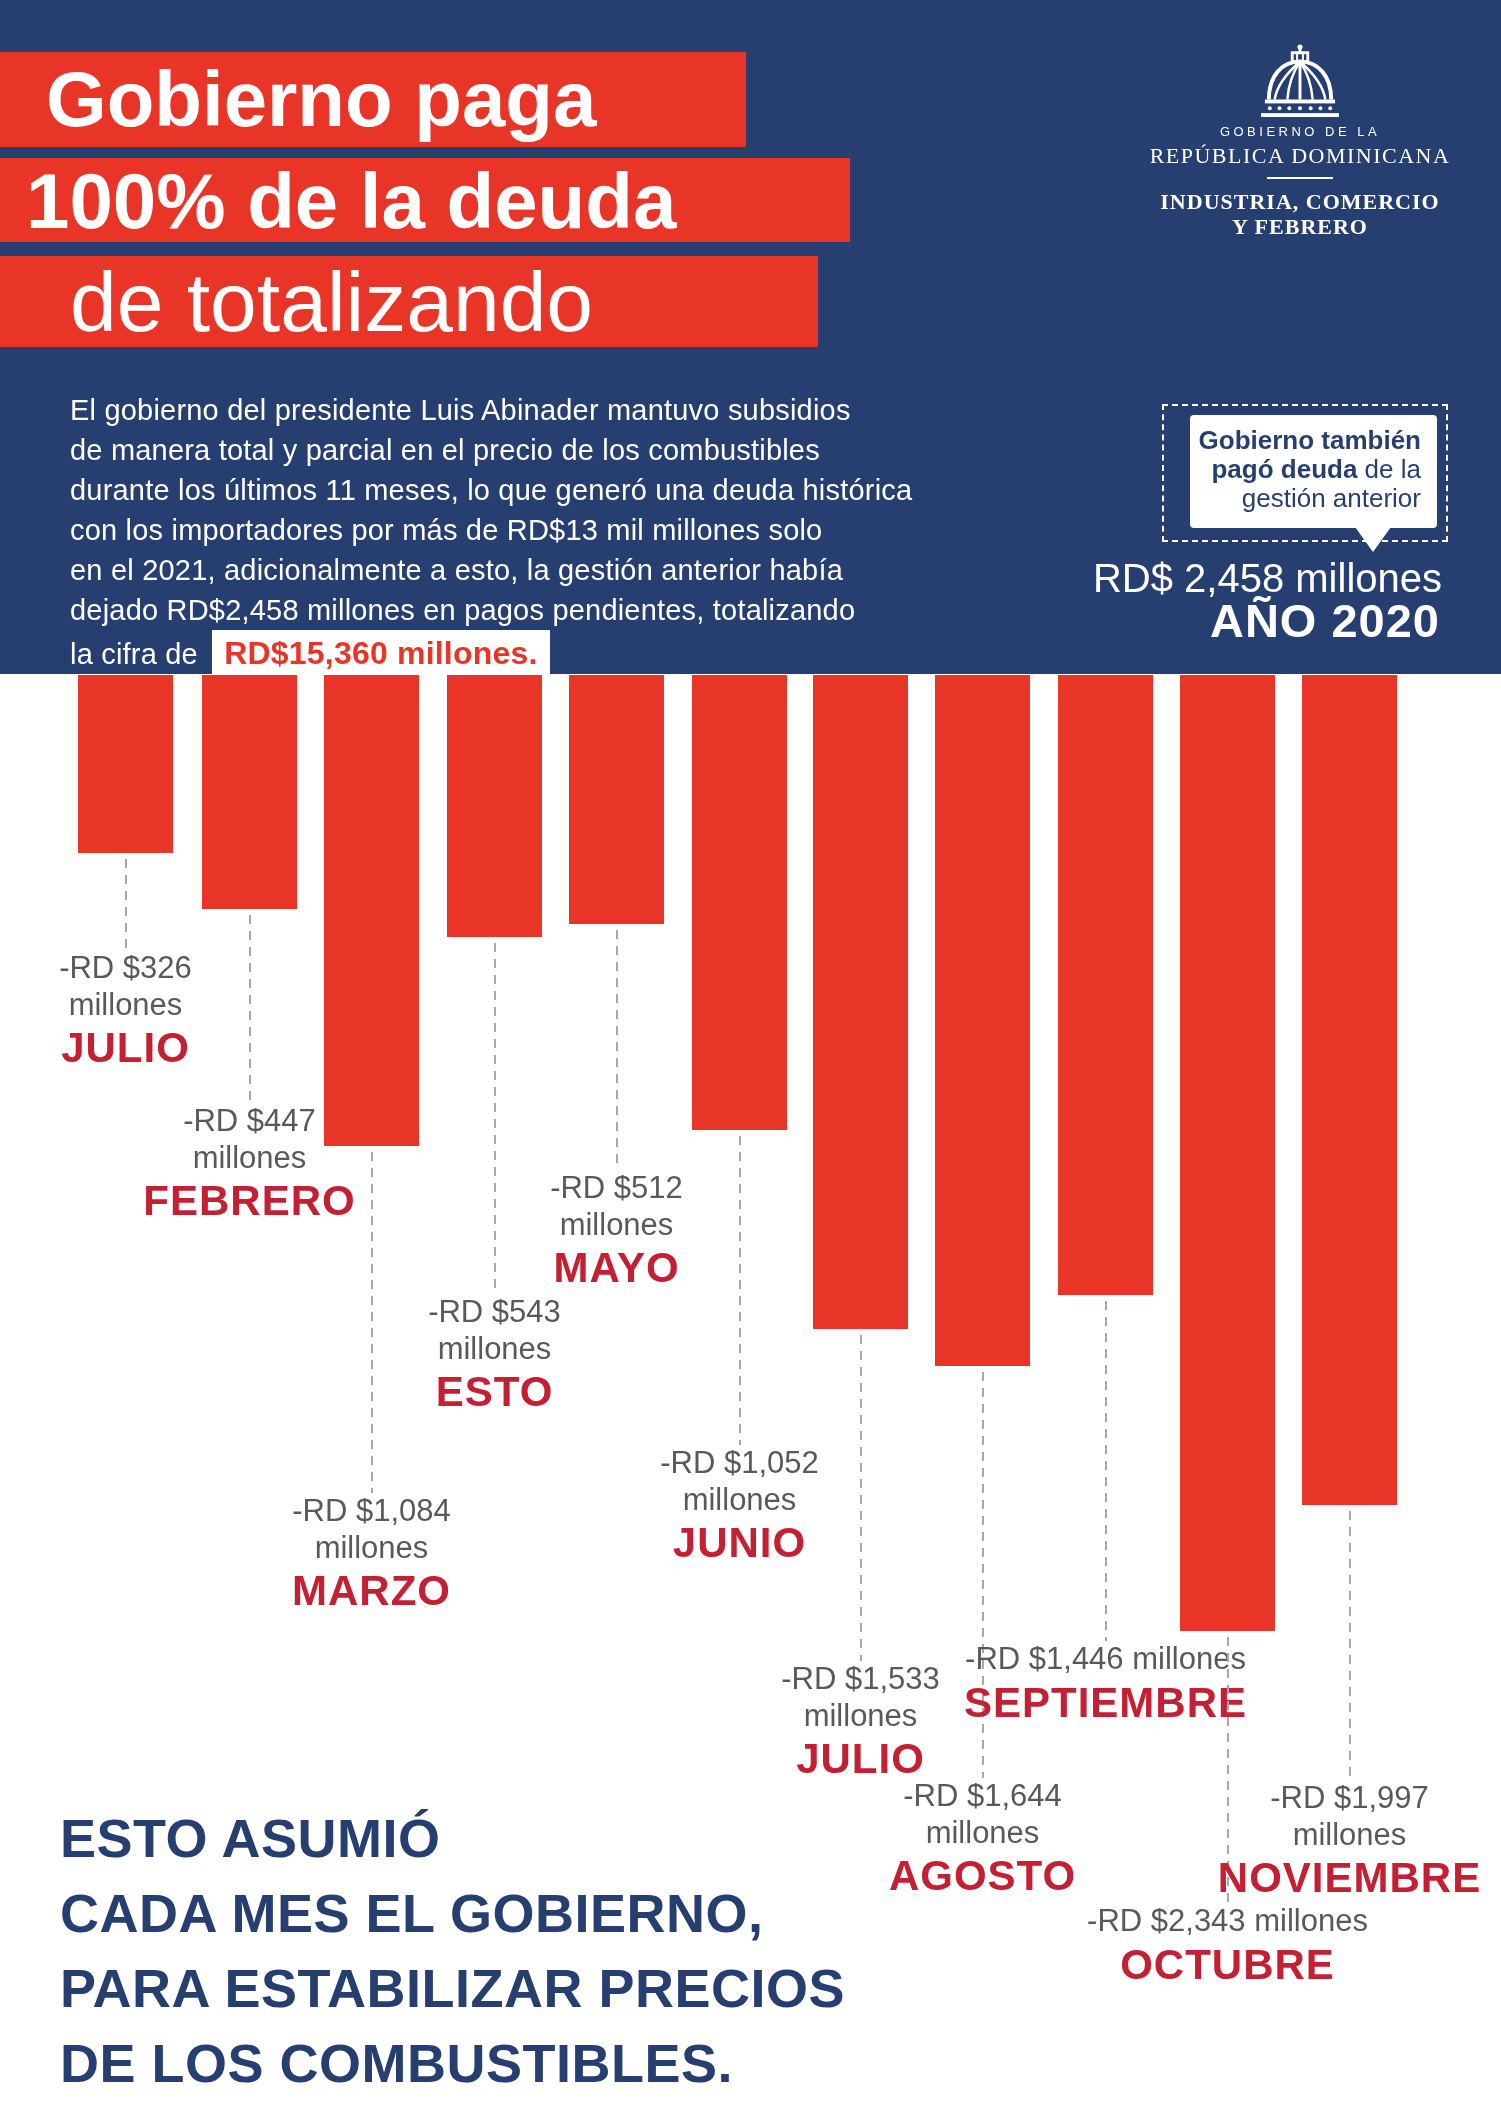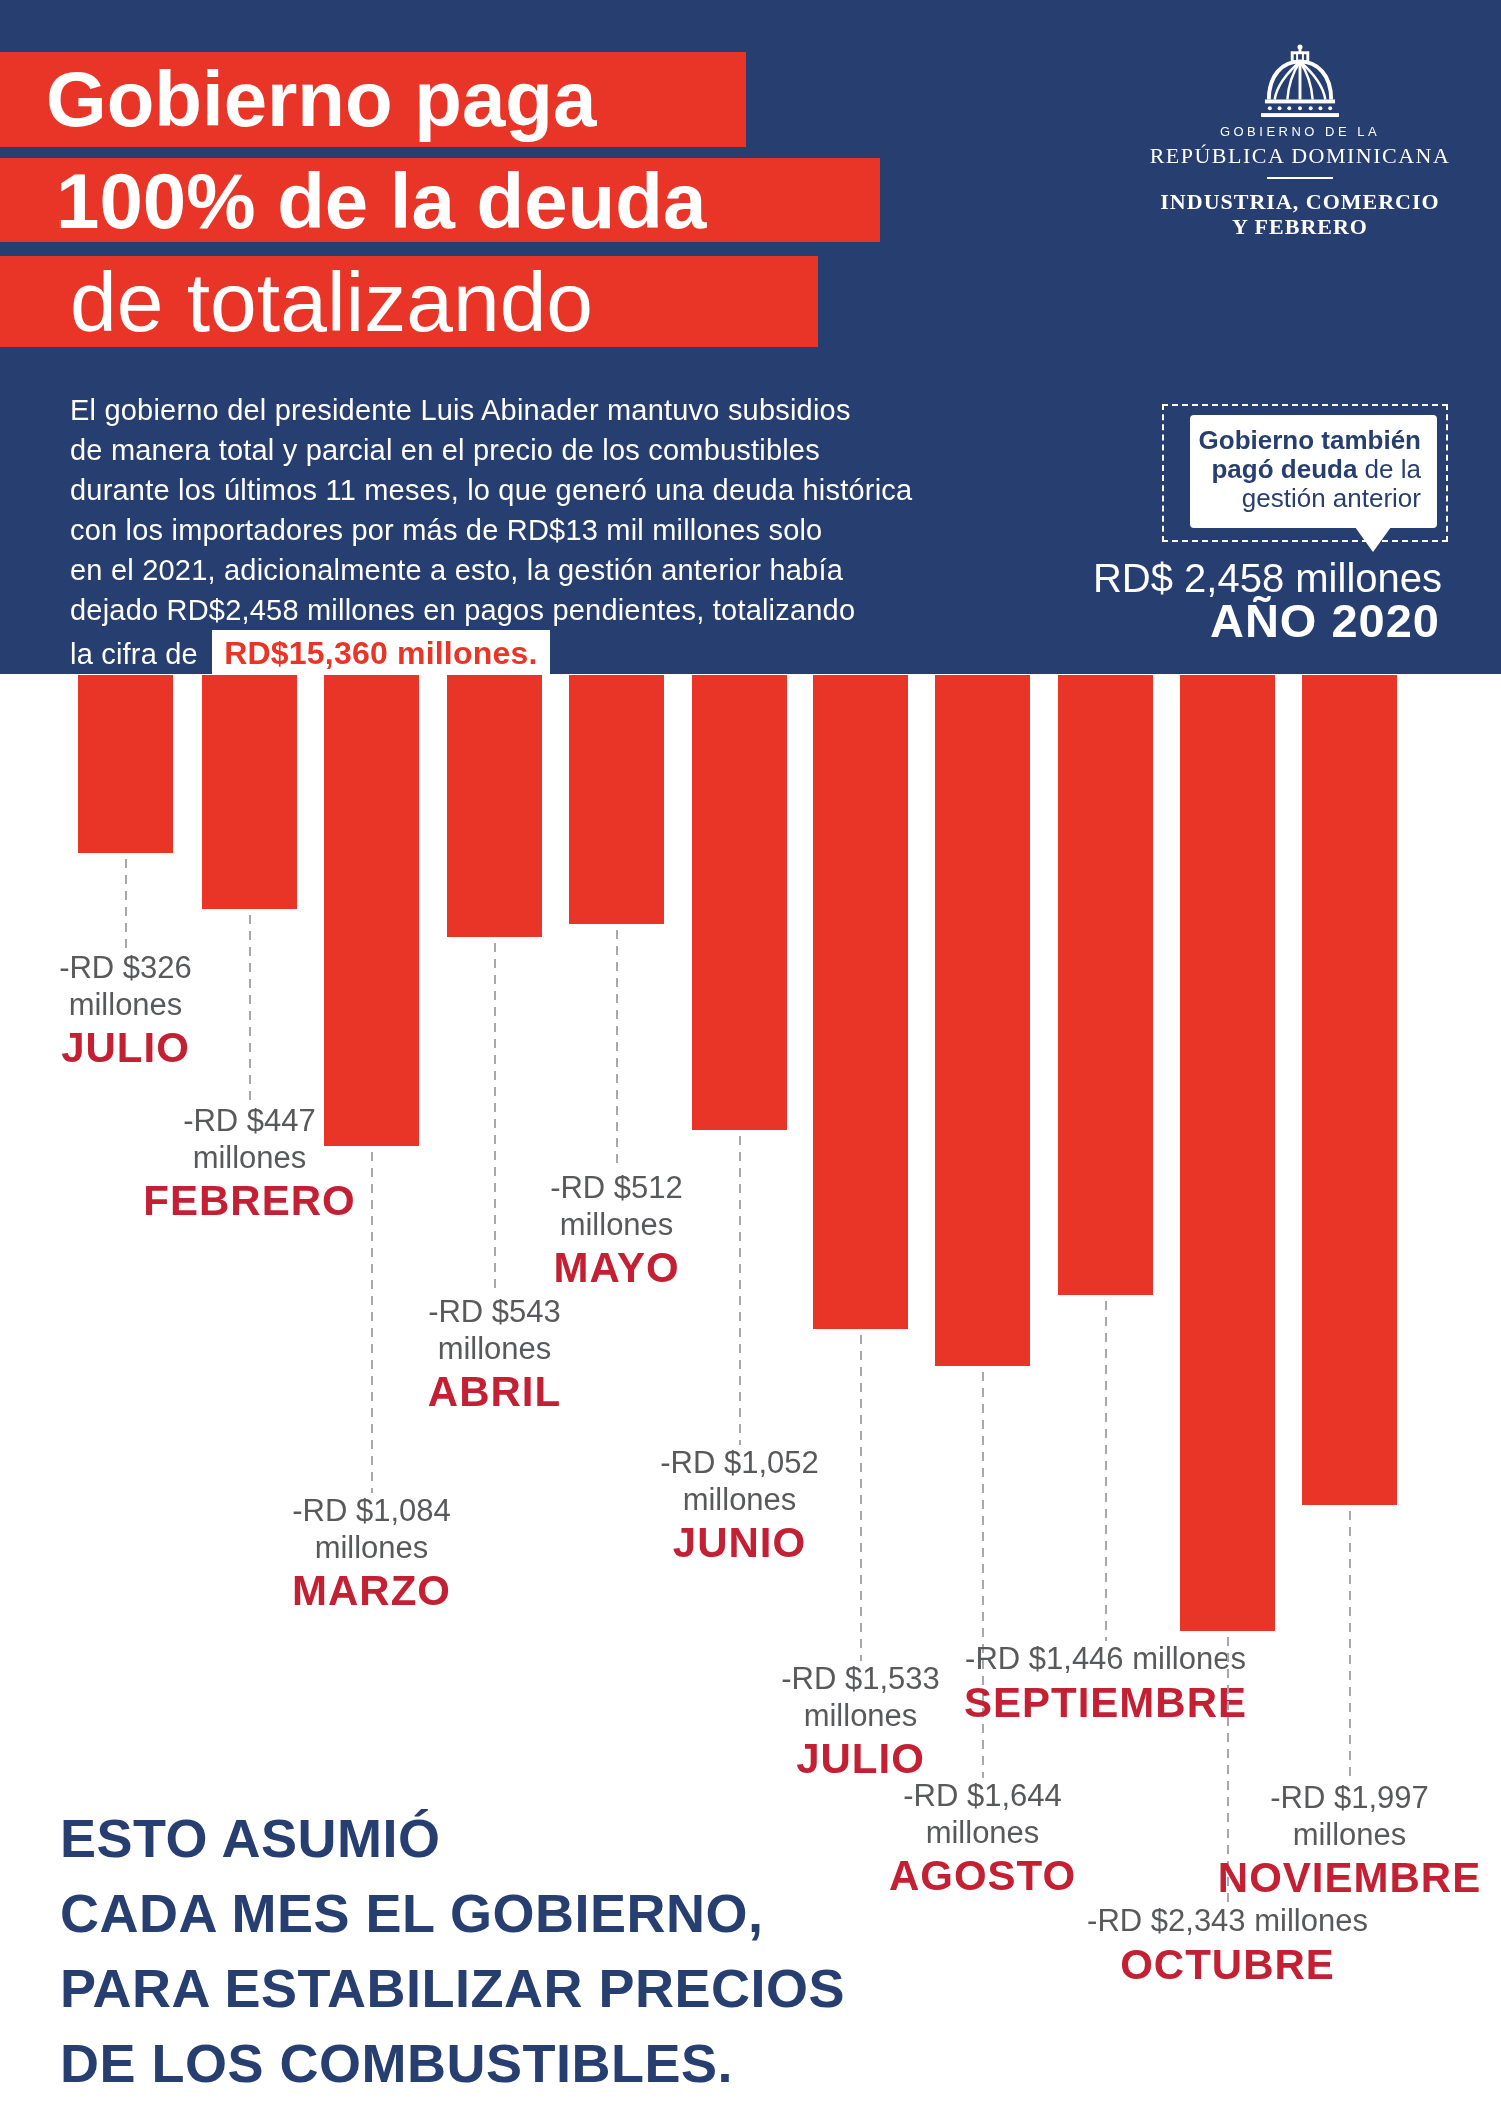--- a/index.html
+++ b/index.html
@@ -6,21 +6,21 @@
     --navy:#273e70; --red:#e93528; --month-red:#c32033; --grey:#58595b;
     --dash:#a8a8a8; --white:#ffffff;
   }
   html,body{margin:0;padding:0;background:#e8e8e8;}
   .poster{position:relative;width:1501px;height:2101px;background:#ffffff;overflow:hidden;
           font-family:"Liberation Sans",sans-serif;margin:0 auto;}
   
   .header{position:absolute;left:0;top:0;width:1501px;height:674px;background:var(--navy);}
   .title-bar{position:absolute;left:0;background:var(--red);color:#fff;white-space:nowrap;}
   .t1{top:52px;width:700px;height:95px;line-height:95px;font-size:78px;font-weight:bold;padding-left:46px;}
-  .t2{top:158px;width:824px;height:84px;line-height:86px;font-size:78px;font-weight:bold;padding-left:56px;}
+  .t2{top:158px;width:824px;height:84px;line-height:86px;font-size:78px;font-weight:bold;padding-left:26px;}
   .t3{top:256px;width:748px;height:91px;line-height:93px;font-size:84px;font-weight:normal;padding-left:70px;}
   
   .logo{position:absolute;left:1140px;top:44px;width:320px;text-align:center;color:#fff;}
   .logo svg{display:block;margin:0 auto;}
   .logo-small{font-size:13px;letter-spacing:3.5px;margin-top:6px;font-family:"Liberation Sans",sans-serif;}
   .logo-big{font-size:22px;letter-spacing:1.5px;margin-top:4px;font-family:"Liberation Serif",serif;}
   .logo-divider{width:66px;height:2px;background:#fff;margin:8px auto 10px auto;}
   .logo-min{font-size:22px;font-weight:bold;letter-spacing:1px;line-height:25px;font-family:"Liberation Serif",serif;}
   
   .para{position:absolute;left:70px;top:390px;width:1090px;color:#fff;font-size:29px;line-height:40px;font-weight:normal;letter-spacing:.2px;}
@@ -138,21 +138,21 @@
       <div class="bar-label" style="left: 371.5px; top: 1493px;">
         <div class="val">-RD $1,084</div>
         <div class="val">millones</div>
         <div class="month">MARZO</div>
       </div>
       <div class="bar" style="left: 447px; top: 675px; width: 95px; height: 262px;"></div>
       <div class="dash" style="left: 493.5px; top: 943px; height: 351px;"></div>
       <div class="bar-label" style="left: 494.5px; top: 1294px;">
         <div class="val">-RD $543</div>
         <div class="val">millones</div>
-        <div class="month">ABRIL</div>
+        <div class="month">ESTO</div>
       </div>
       <div class="bar" style="left: 569px; top: 675px; width: 95px; height: 249px;"></div>
       <div class="dash" style="left: 615.5px; top: 930px; height: 240px;"></div>
       <div class="bar-label" style="left: 616.5px; top: 1170px;">
         <div class="val">-RD $512</div>
         <div class="val">millones</div>
         <div class="month">MAYO</div>
       </div>
       <div class="bar" style="left: 692px; top: 675px; width: 95px; height: 455px;"></div>
       <div class="dash" style="left: 738.5px; top: 1136px; height: 309px;"></div>

